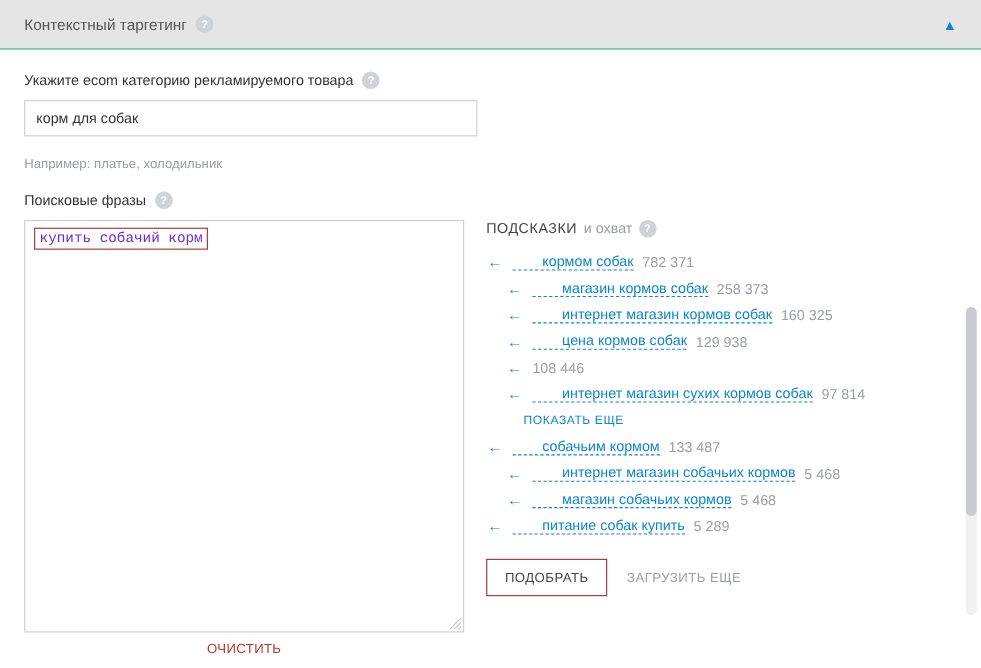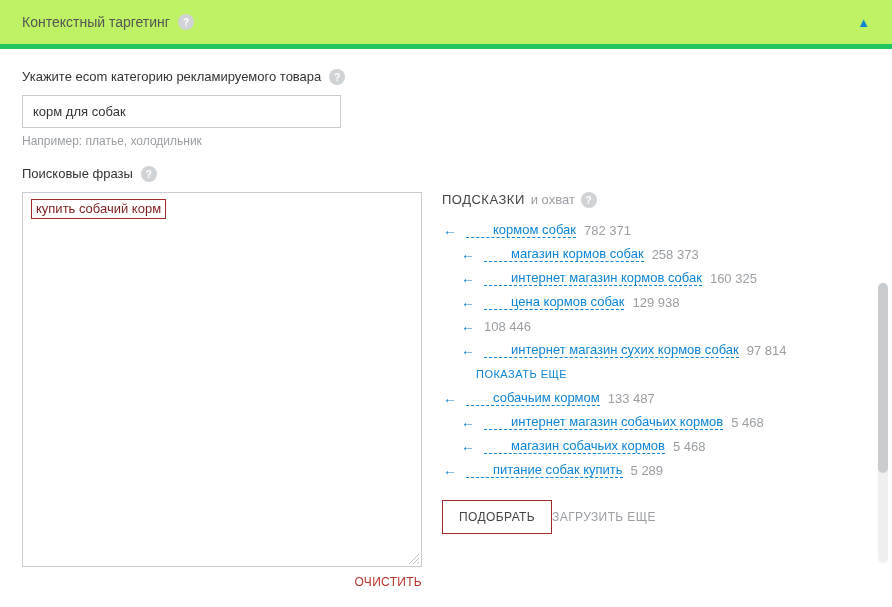--- a/index.html
+++ b/index.html
@@ -4,26 +4,26 @@
   <style>
     * { box-sizing: border-box; margin: 0; padding: 0; }
     body {
       font-family: Arial, Helvetica, sans-serif;
       font-size: 13px;
       color: #333;
       background: #fff;
       width: 892px;
     }
     .header {
-      background: #bef264;
+      background: #e5e5e5;
       padding: 14px 22px;
       display: flex;
       align-items: flex-end;
       justify-content: space-between;
-      border-bottom: 5px solid #22c55e;
+      border-bottom: 1px solid #22c55e;
     }
     .header-title {
       color: #555;
       font-size: 14px;
       display: flex;
       align-items: center;
       gap: 8px;
     }
     .help-icon {
       display: inline-flex;
@@ -49,74 +49,74 @@
     }
     .label-row {
       display: flex;
       align-items: flex-start;
       gap: 8px;
       margin-bottom: 10px;
       color: #333;
       font-size: 13px;
     }
     .text-input {
-      width: 319px;
+      width: 412px;
       border: 1px solid #c9cccf;
       padding: 8px 10px;
       font-size: 13px;
       color: #333;
       outline: none;
       font-family: inherit;
     }
     .hint {
       color: #9a9ea3;
       font-size: 12px;
-      margin-top: 6px;
+      margin-top: 18px;
     }
     .section2 {
       margin-top: 18px;
     }
     .two-col {
       display: flex;
       gap: 20px;
       margin-top: 8px;
     }
     .left-col {
       width: 400px;
       flex: 0 0 400px;
     }
     .phrases-area {
       width: 400px;
       height: 375px;
       border: 1px solid #c9cccf;
       padding: 6px 8px;
       font-size: 13px;
-      color: #7f1d1d;
+      color: #6d28d9;
       outline: none;
-      font-family: Liberation Sans, sans-serif;
+      font-family: Liberation Mono, monospace;
       position: relative;
       resize: none;
       overflow: auto;
     }
     .highlight-phrase {
       border: 1.5px solid #a22a2a;
       padding: 1px 4px;
       display: inline-block;
       line-height: 1.2;
     }
     .resize-handle {
       position: absolute;
       right: 2px;
       bottom: 2px;
       width: 12px;
       height: 12px;
       color: #bbb;
     }
     .clear-link {
-      text-align: right;
+      text-align: center;
       margin-top: 8px;
       color: #b8342c;
       font-size: 12px;
       letter-spacing: 0.3px;
       cursor: pointer;
     }
     .right-col {
       flex: 1;
       padding-top: 0;
     }
@@ -168,20 +168,21 @@
       color: #0d84d4;
       font-size: 11px;
       letter-spacing: 0.5px;
       padding: 6px 0 6px 34px;
       cursor: pointer;
     }
     .bottom-row {
       margin-top: 18px;
       display: flex;
       align-items: center;
+      gap: 18px;
     }
     .btn-primary {
       border: 1.5px solid #a22a2a;
       background: #fff;
       color: #444;
       padding: 9px 16px;
       font-size: 12px;
       letter-spacing: 0.4px;
       cursor: pointer;
       font-family: inherit;

